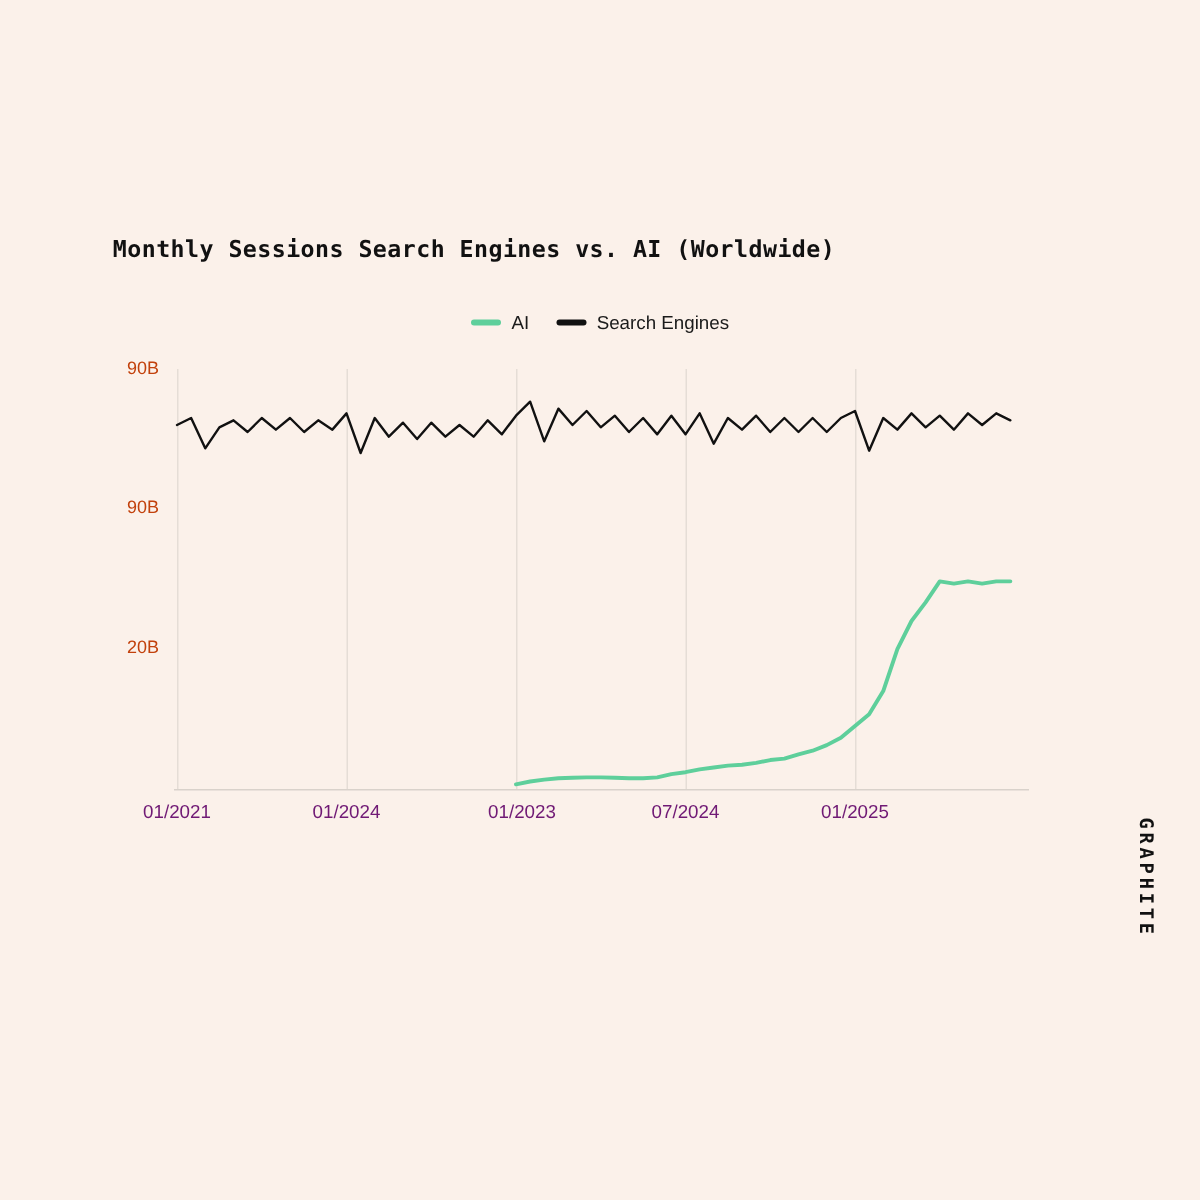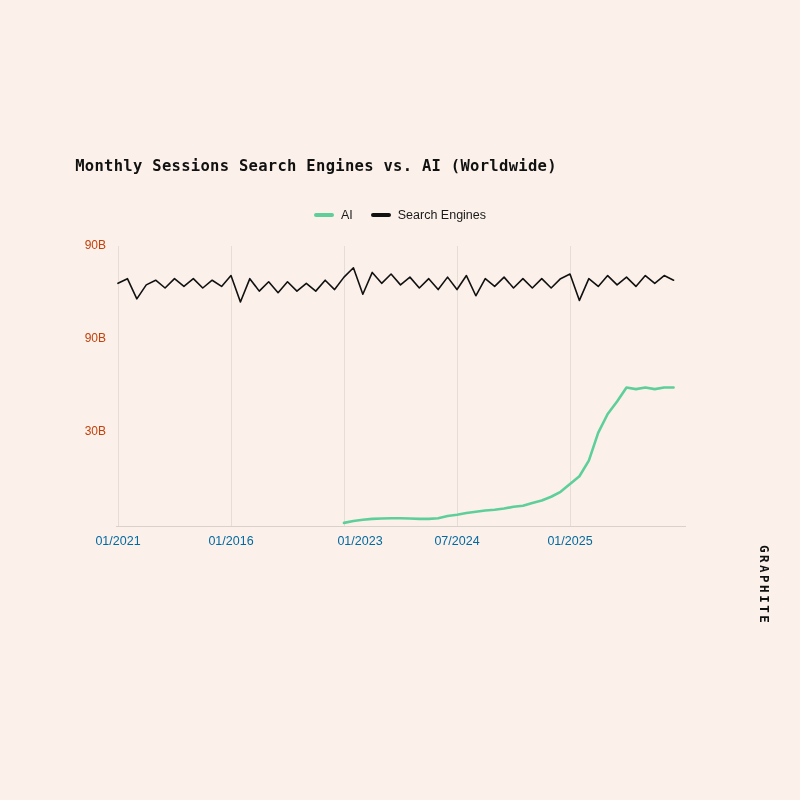--- a/index.html
+++ b/index.html
@@ -83,21 +83,21 @@
     right: 694px;
     font-size: 12px;
     color: #c2410c;
     text-align: right;
     width: 60px;
   }
   .x-tick-label {
     position: absolute;
     top: 534px;
     font-size: 12.5px;
-    color: #0369a1;
+    color: #701a75;
     transform: translateX(-50%);
     white-space: nowrap;
   }
   #svg-lines {
     position: absolute;
     left: 0;
     top: 0;
     width: 570px;
     height: 280px;
     overflow: visible;
@@ -140,39 +140,39 @@
       <span class="legend-label">AI</span>
     </div>
     <div class="legend-item">
       <span class="legend-swatch" style="background:#111111"></span>
       <span class="legend-label">Search Engines</span>
     </div>
   </div>
 
   <div class="y-tick-label" style="top:238px">90B</div>
   <div class="y-tick-label" style="top:331px">90B</div>
-  <div class="y-tick-label" style="top:424px">30B</div>
+  <div class="y-tick-label" style="top:424px">20B</div>
 
   <div id="plot">
     <div class="gridline-v" style="left:2px"></div>
     <div class="gridline-v" style="left:115px"></div>
     <div class="gridline-v" style="left:228px"></div>
     <div class="gridline-v" style="left:341px"></div>
     <div class="gridline-v" style="left:454px"></div>
 
     <svg id="svg-lines" viewBox="0 0 570 280" preserveAspectRatio="none">
       <polyline id="line-search" fill="none" stroke="#111111" stroke-width="1.6" stroke-linejoin="round" stroke-linecap="round" points="2.00,37.33 11.42,32.67 20.83,52.89 30.25,38.89 39.67,34.22 49.08,42.00 58.50,32.67 67.92,40.44 77.33,32.67 86.75,42.00 96.17,34.22 105.58,40.44 115.00,29.56 124.42,56.00 133.83,32.67 143.25,45.11 152.67,35.78 162.08,46.67 171.50,35.78 180.92,45.11 190.33,37.33 199.75,45.11 209.17,34.22 218.58,43.56 228.00,31.11 237.42,21.78 246.83,48.22 256.25,26.44 265.67,37.33 275.08,28.00 284.50,38.89 293.92,31.11 303.33,42.00 312.75,32.67 322.17,43.56 331.58,31.11 341.00,43.56 350.42,29.56 359.83,49.78 369.25,32.67 378.67,40.44 388.08,31.11 397.50,42.00 406.92,32.67 416.33,42.00 425.75,32.67 435.17,42.00 444.58,32.67 454.00,28.00 463.42,54.44 472.83,32.67 482.25,40.44 491.67,29.56 501.08,38.89 510.50,31.11 519.92,40.44 529.33,29.56 538.75,37.33 548.17,29.56 557.58,34.22"></polyline>
       <polyline id="line-ai" fill="none" stroke="#5ecf9b" stroke-width="2.6" stroke-linejoin="round" stroke-linecap="round" points="228.00,276.89 237.42,275.02 246.83,273.78 256.25,272.84 265.67,272.53 275.08,272.22 284.50,272.22 293.92,272.53 303.33,272.84 312.75,272.84 322.17,272.22 331.58,270.04 341.00,268.80 350.42,266.93 359.83,265.69 369.25,264.44 378.67,263.82 388.08,262.58 397.50,260.71 406.92,259.78 416.33,256.98 425.75,254.49 435.17,250.76 444.58,245.78 454.00,238.00 463.42,230.22 472.83,214.67 482.25,186.67 491.67,168.00 501.08,155.56 510.50,141.56 519.92,143.11 529.33,141.56 538.75,143.11 548.17,141.56 557.58,141.56"></polyline>
     </svg>
   </div>
 
   <div id="axis-baseline"></div>
 
   <div class="x-tick-label" style="left:118px">01/2021</div>
-  <div class="x-tick-label" style="left:231px">01/2016</div>
-  <div class="x-tick-label" style="left:360px">01/2023</div>
+  <div class="x-tick-label" style="left:231px">01/2024</div>
+  <div class="x-tick-label" style="left:348px">01/2023</div>
   <div class="x-tick-label" style="left:457px">07/2024</div>
   <div class="x-tick-label" style="left:570px">01/2025</div>
 
 
   <div id="brand">GRAPHITE</div>
 
 </div>
 
 </body></html>

